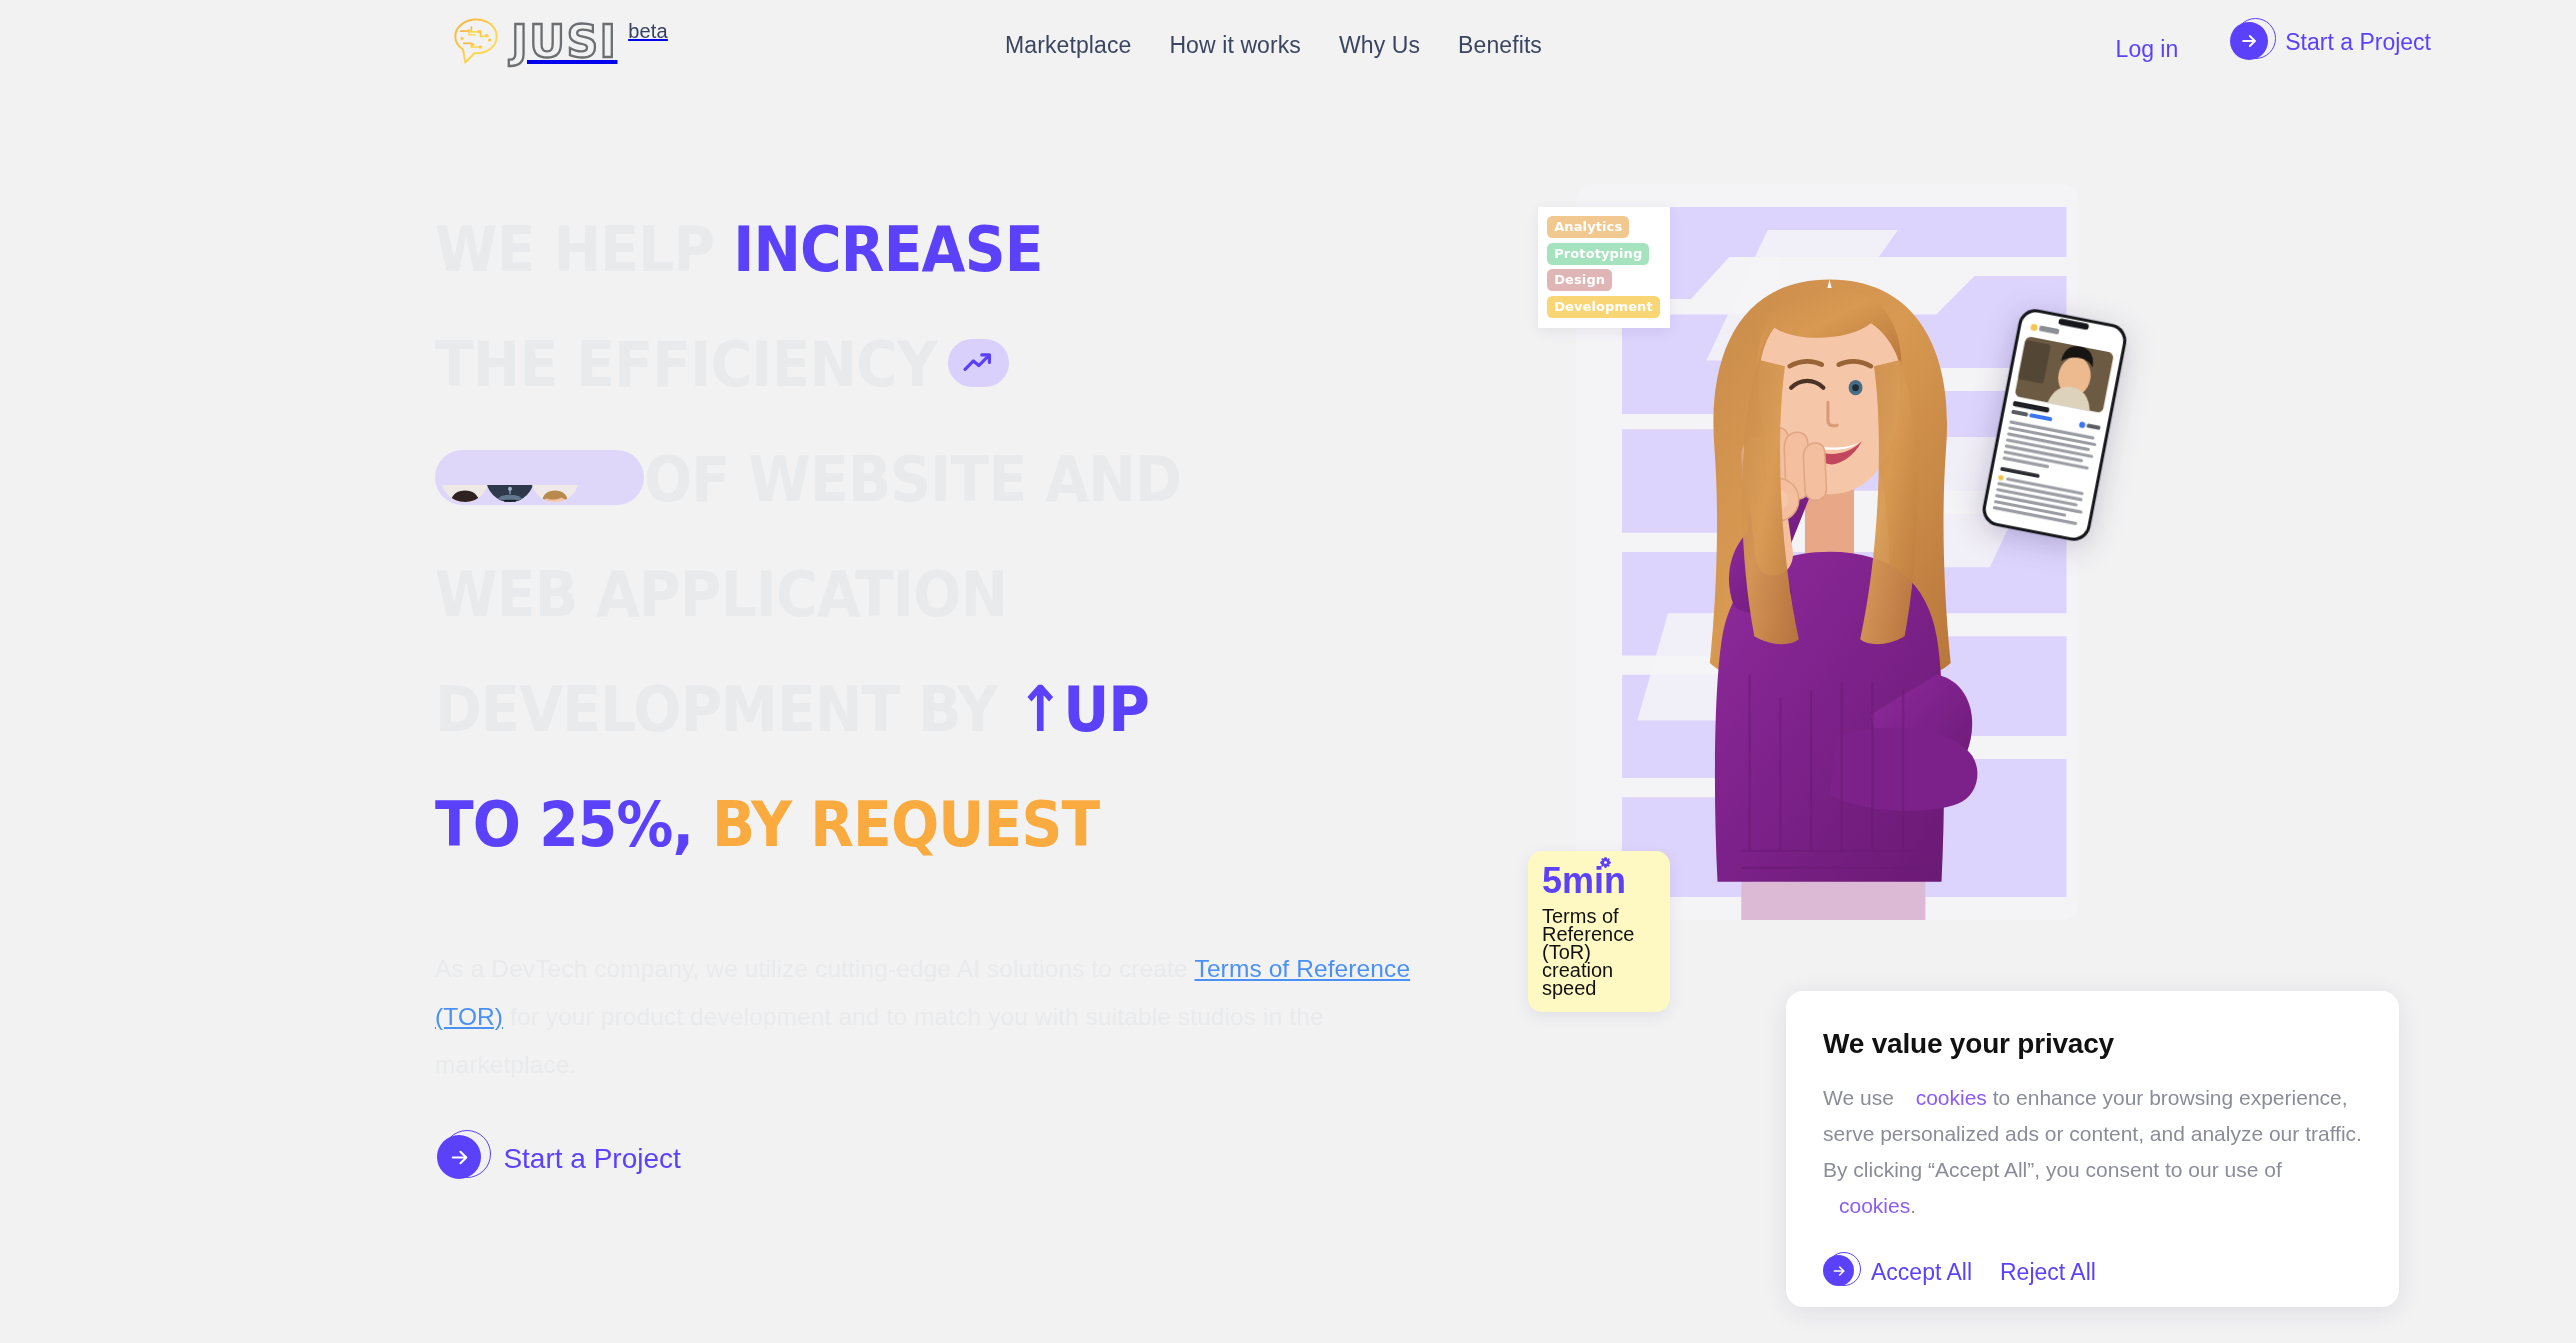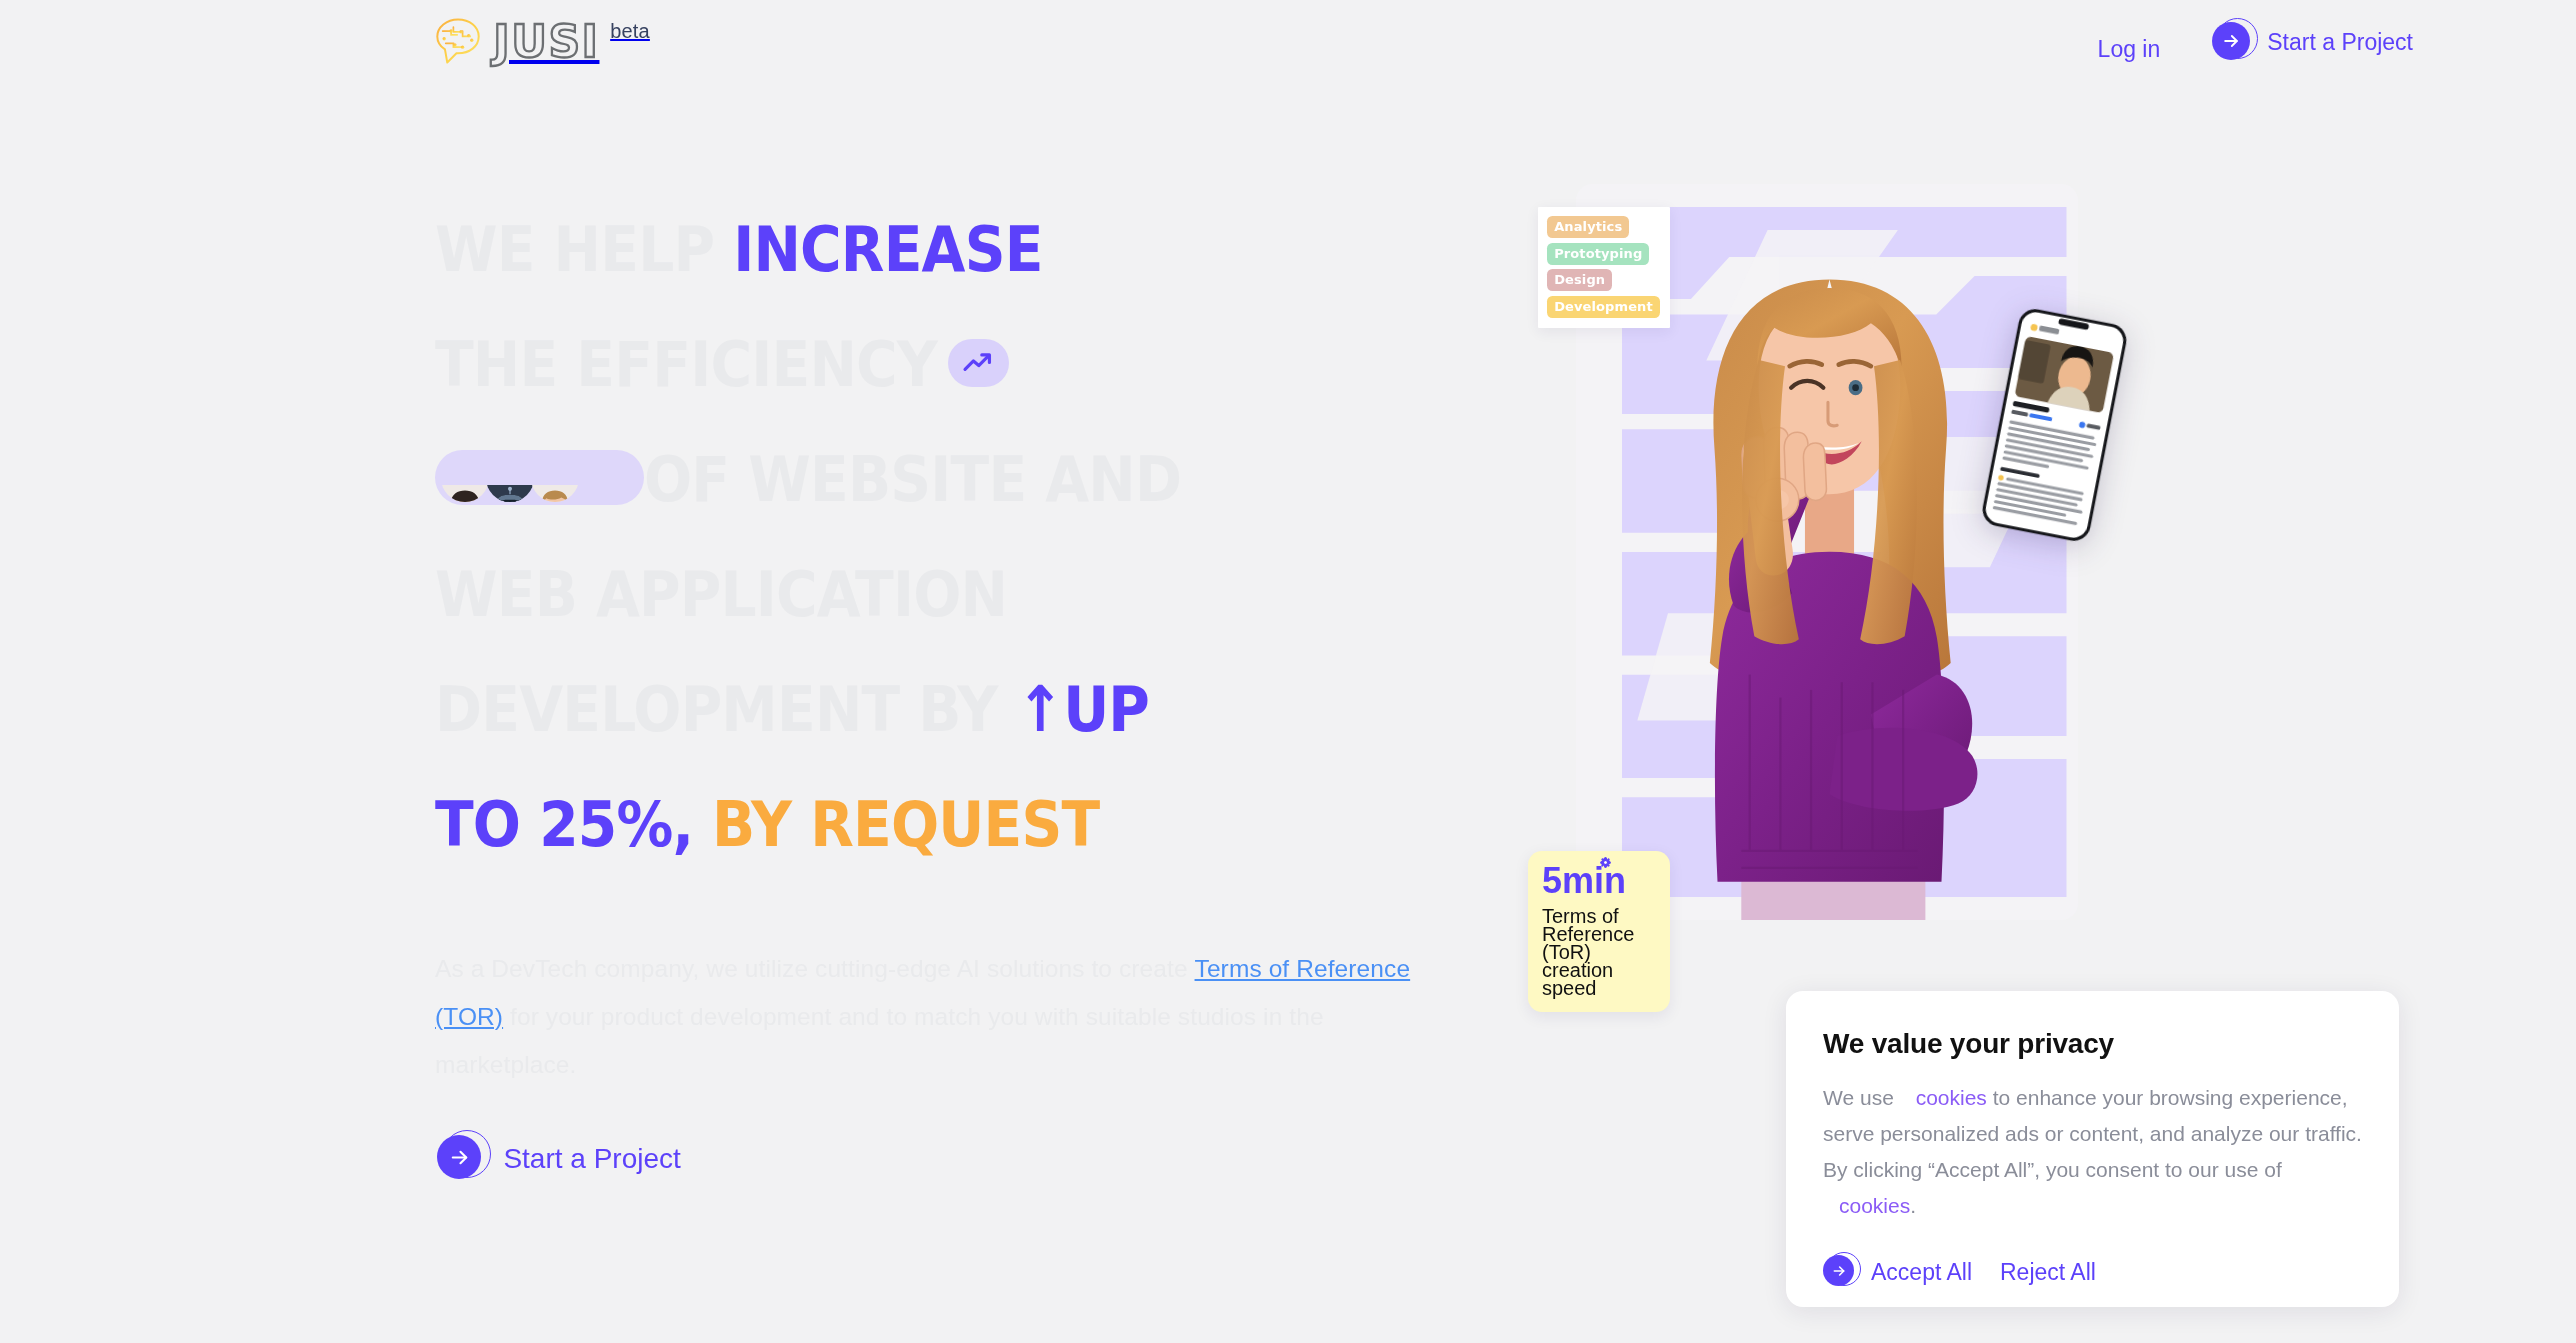--- a/index.html
+++ b/index.html
@@ -9,21 +9,21 @@
     width: 2576px; height: 1343px;
     background: #f2f2f3;
     font-family: "Liberation Sans", sans-serif;
     overflow: hidden;
     position: relative;
     -webkit-font-smoothing: antialiased;
   }
 
   
   .header {
-    position: absolute; top: 0; left: 0; width: 2508px; height: 95px;
+    position: absolute; top: 0; left: 18px; width: 2508px; height: 95px;
     display: flex; align-items: center;
   }
   .brand { position: absolute; left: 435px; top: 17px; display: flex; align-items: flex-start; }
   .brand-icon { width: 46px; height: 48px; display: block; }
   .brand-word {
     margin-left: 12.3px;
     font-size: 44px;
     font-weight: 700;
     letter-spacing: 1.5px;
     color: transparent;
@@ -191,20 +191,26 @@
           <circle cx="44" cy="24" r="2.2"></circle>
         <circle cx="48" cy="30" r="2.2"></circle>
           <circle cx="36" cy="39" r="2.2"></circle>
         <circle cx="26" cy="36" r="2.2"></circle>
       </g>
     </svg>
     <span class="brand-word">JUSI</span>
     <span class="brand-beta">beta</span>
   </a>
 
+  <nav class="nav">
+    <a href="#">Marketplace</a>
+    <a href="#">How it works</a>
+    <a href="#">Why Us</a>
+    <a href="#">Benefits</a>
+  </nav>
 
   <div class="header-right">
     <a class="login-link" href="#">Log in</a>
     <a class="cta" href="#">
       <span class="cta-circle">
         <span class="ring"></span>
         <span class="disc">
           <svg width="20" height="20" viewBox="0 0 24 24" fill="none" stroke="#fff" stroke-width="2.2" stroke-linecap="round" stroke-linejoin="round">
             <line x1="5" y1="12" x2="19" y2="12"></line>
               <polyline points="13,6 19,12 13,18"></polyline>

